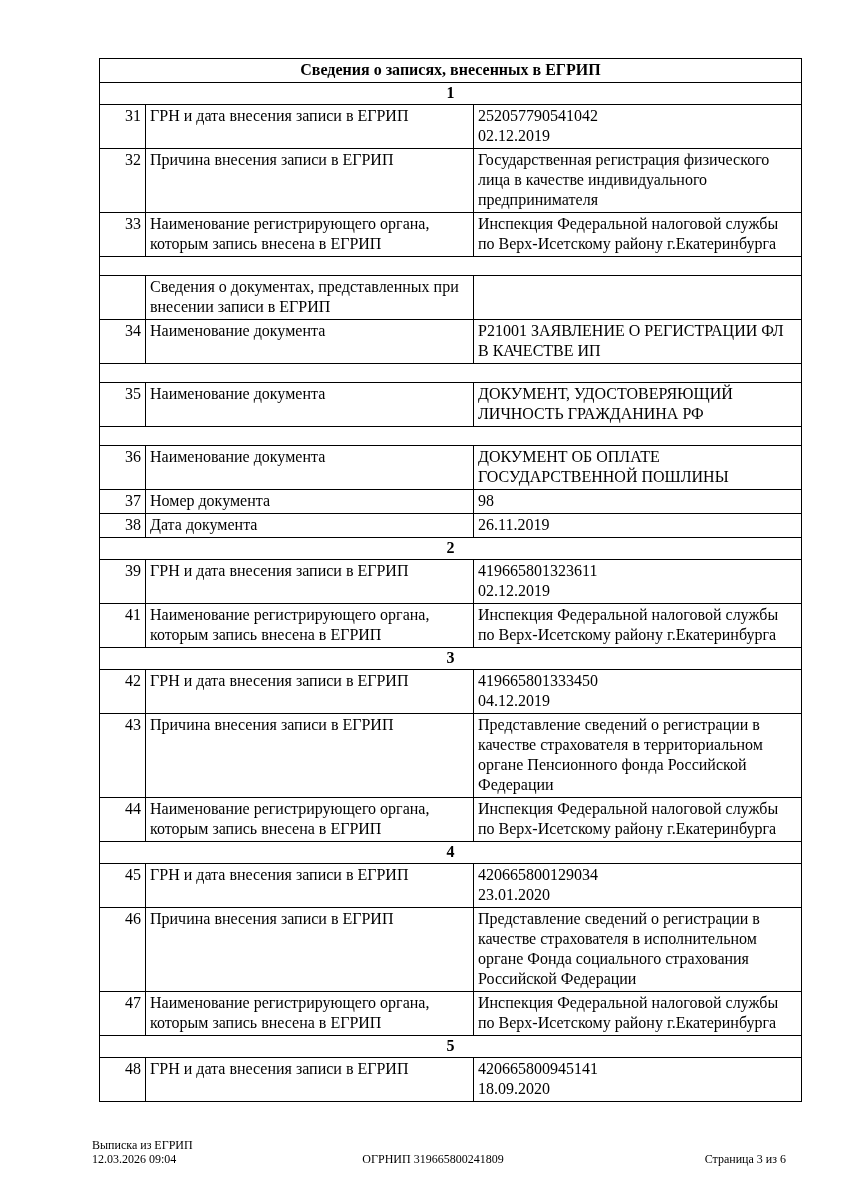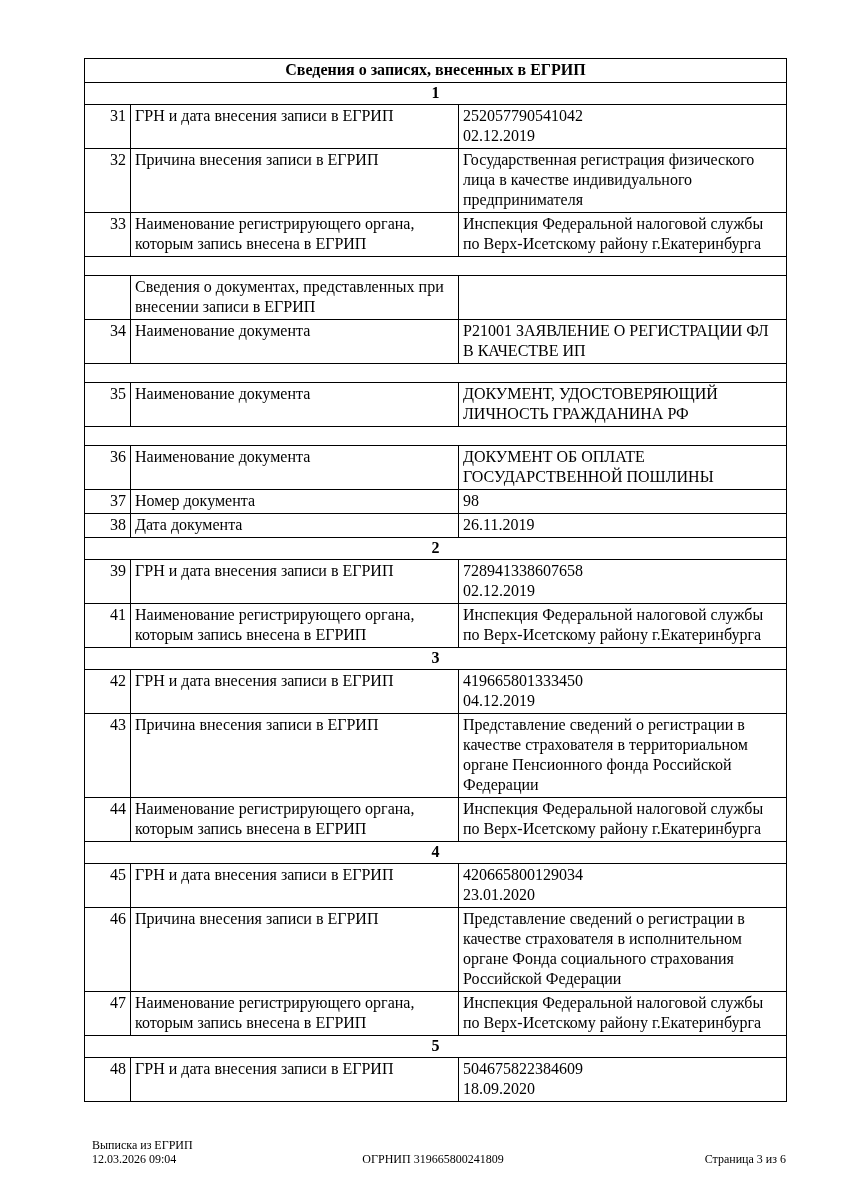--- a/index.html
+++ b/index.html
@@ -11,21 +11,21 @@
     position: relative;
     width: 848px;
     height: 1200px;
     background: #ffffff;
     color: #000000;
     font-family: "Liberation Serif", serif;
     overflow: hidden;
   }
   table.records {
     position: absolute;
-    left: 84px;
+    left: 99px;
     top: 58px;
     width: 702px;
     border-collapse: collapse;
     table-layout: fixed;
   }
   table.records td {
     border: 1px solid #000000;
     padding: 1px 4px 2px 4px;
     font-size: 16px;
     line-height: 20px;
@@ -161,21 +161,21 @@
             <div class="vline">26.11.2019</div>
           </td>
         </tr>
         <tr class="section">
           <td class="section-cell" colspan="3">2</td>
         </tr>
         <tr class="data">
           <td class="num">39</td>
           <td class="label">ГРН и дата внесения записи в ЕГРИП</td>
           <td class="value">
-            <div class="vline">728941338607658</div>
+            <div class="vline">419665801323611</div>
             <div class="vline">02.12.2019</div>
           </td>
         </tr>
         <tr class="data">
           <td class="num">41</td>
           <td class="label">Наименование регистрирующего органа, которым запись внесена в ЕГРИП</td>
           <td class="value">
             <div class="vline">Инспекция Федеральной налоговой службы по Верх-Исетскому району г.Екатеринбурга</div>
           </td>
         </tr>
@@ -229,21 +229,21 @@
             <div class="vline">Инспекция Федеральной налоговой службы по Верх-Исетскому району г.Екатеринбурга</div>
           </td>
         </tr>
         <tr class="section">
           <td class="section-cell" colspan="3">5</td>
         </tr>
         <tr class="data">
           <td class="num">48</td>
           <td class="label">ГРН и дата внесения записи в ЕГРИП</td>
           <td class="value">
-            <div class="vline">504675822384609</div>
+            <div class="vline">420665800945141</div>
             <div class="vline">18.09.2020</div>
           </td>
         </tr>
       </tbody>
   </table>
 
   <div class="footer">
     <div class="f-left">
       <div>Выписка из ЕГРИП</div>
       <div>12.03.2026 09:04</div>

